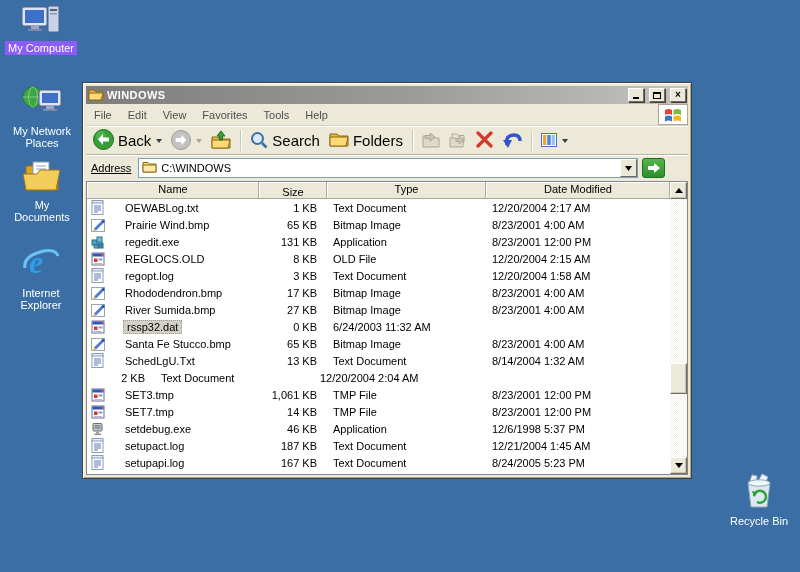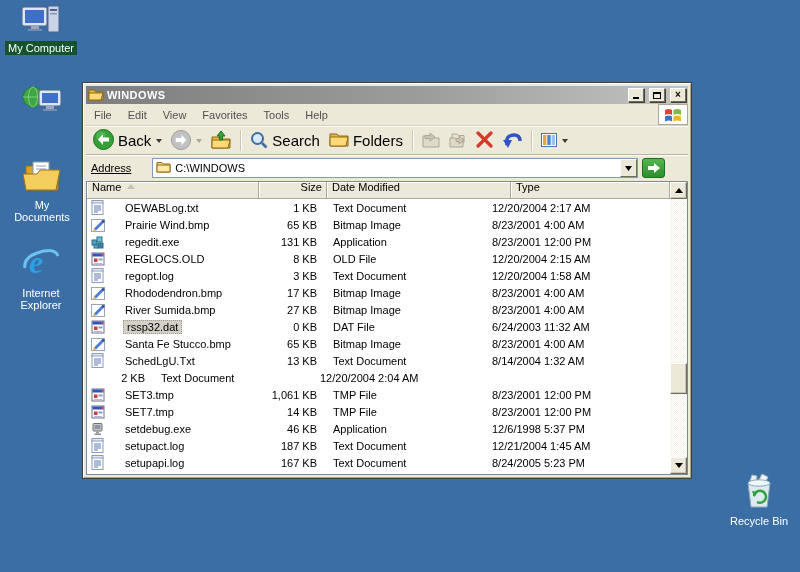--- a/index.html
+++ b/index.html
@@ -9,21 +9,21 @@
     font-size:11px;
     background:#3A6EA5;
     position:relative;
     color:#000;
   }
 
   
   .desk-icon { position:absolute; text-align:center; color:#fff; cursor:default; }
   .desk-icon .dico { display:block; margin:0 auto 2px auto; }
   .desk-icon .dlabel { display:inline-block; padding:1px 3px; line-height:12px; }
-  .desk-icon .dlabel.selected { background:#14532d; }
+  .desk-icon .dlabel.selected { background:#8b5cf6; }
 
   #icon-my-computer { left:2px;  top:3px;  width:78px; }
   #icon-my-network  { left:3px;  top:84px; width:78px; }
   #icon-my-docs     { left:3px;  top:158px;width:78px; }
   #icon-ie          { left:8px;  top:244px;width:66px; }
   #icon-recycle     { left:720px;top:472px;width:78px; }
 
   
   #window {
     position:absolute; left:82px; top:82px; width:610px; height:397px;
@@ -66,44 +66,44 @@
   .tb-btn { display:flex; align-items:center; gap:4px; padding:1px 4px; white-space:nowrap; }
   .tb-label { font-size:15px; }
   .caret { width:0; height:0; border-left:3px solid transparent; border-right:3px solid transparent; border-top:4px solid #3a3a3a; margin-left:1px; }
   .caret.disabled { border-top-color:#A8A59A; }
   .tb-sep { width:1px; align-self:stretch; margin:3px 4px; background:#C9C6B5; box-shadow:1px 0 0 #fff; }
 
   .addressbar { height:26px; flex:0 0 26px; display:flex; align-items:center; padding:2px 2px 3px 5px; border-top:1px solid #fff; }
   .addr-label { margin-right:7px;text-decoration:underline; }
   .combo {
     flex:1; height:20px; background:#fff; border:1px solid #7F9DB9;
-    display:flex; align-items:center; padding-left:3px; gap:4px;margin-left:14px;
+    display:flex; align-items:center; padding-left:3px; gap:4px;
   }
   .combo-value { flex:1; }
   .combo-drop {
     width:17px; height:18px; background:#ECE9D8; display:flex; align-items:center; justify-content:center;
     border:1px solid; border-color:#fff #6F6D60 #6F6D60 #fff;
   }
   .go-btn {
     width:23px; height:20px; margin:0 4px 0 4px; border-radius:3px;
     background:linear-gradient(180deg,#55B64E 0%,#2D8F2D 100%);
     border:1px solid #1E6E1E; display:flex; align-items:center; justify-content:center;
   }
   .go-label { margin-right:2px;margin-top:47px; }
 
   
   .listview {
     flex:1; background:#fff; border:1px solid #828790; display:flex; min-height:0;
   }
   .list-main { flex:1; display:flex; flex-direction:column; min-width:0; overflow:hidden; }
   .lheader { display:flex; height:17px; flex:0 0 17px; background:#ECE9D8; }
   .hcell {
-    padding:1px 4px 8px 5px; border-right:1px solid #ACA899; border-bottom:1px solid #ACA899;
+    padding:1px 4px 0 5px; border-right:1px solid #ACA899; border-bottom:1px solid #ACA899;
     box-shadow:inset 1px 1px 0 #FFFFFF; display:flex; align-items:center; gap:6px;
-    overflow:hidden; white-space:nowrap;
+    overflow:hidden; white-space:nowrap;flex-direction:column;
   }
   .hcell.h-name { width:172px; }
   .hcell.h-size { width:68px; justify-content:flex-end; }
   .hcell.h-type { width:159px; }
   .hcell.h-date { flex:1; }
   .sort-arrow { width:0; height:0; border-left:4px solid transparent; border-right:4px solid transparent; border-bottom:5px solid #C5C2B1; }
 
   .rows { flex:1; overflow:hidden; }
   .row { display:flex; height:17px; align-items:center; }
   .c-name { width:172px; display:flex; align-items:center; gap:18px; padding-left:3px; overflow:hidden; white-space:nowrap; }
@@ -155,20 +155,21 @@
     <svg width="42" height="36" viewBox="0 0 42 36">
       <circle cx="12" cy="13" r="10" fill="#3FA443" stroke="#2A7A2E"></circle>
       <ellipse cx="12" cy="13" rx="4.5" ry="10" fill="none" stroke="#7FD07F"></ellipse>
       <line x1="2" y1="13" x2="22" y2="13" stroke="#7FD07F"></line>
       <rect x="18" y="6" width="22" height="16" rx="2" fill="#DCE6F4" stroke="#51618A"></rect>
       <rect x="21" y="9" width="16" height="10" fill="#3E6FC9"></rect>
       <rect x="25" y="22" width="8" height="3" fill="#9AA8C4"></rect>
       <rect x="22" y="25" width="14" height="2" fill="#7C8BAC"></rect>
     </svg>
   </span>
+  <span class="dlabel">My Network Places</span>
 </div>
 
 <div class="desk-icon" id="icon-my-docs">
   <span class="dico">
     <svg width="42" height="36" viewBox="0 0 42 36">
       <path d="M5 8 h11 l3 4 h18 v20 h-32 z" fill="#D9A326" stroke="#9A7217"></path>
       <rect x="12" y="4" width="16" height="16" fill="#fff" stroke="#8899AA"></rect>
       <line x1="15" y1="8" x2="25" y2="8" stroke="#8FA3C4"></line>
       <line x1="15" y1="11" x2="25" y2="11" stroke="#8FA3C4"></line>
       <path d="M2 16 h14 l3-4 h20 l-4 20 h-30 z" fill="#F4CE5C" stroke="#9A7217"></path>
@@ -364,25 +365,25 @@
   <div class="listview">
     <div class="list-main">
       <div class="lheader">
         <span class="hcell h-name">
           <span>Name</span>
           <span class="sort-arrow"></span>
         </span>
         <span class="hcell h-size">
           <span>Size</span>
         </span>
+        <span class="hcell h-type">
+          <span>Type</span>
+        </span>
         <span class="hcell h-date">
           <span>Date Modified</span>
-        </span>
-        <span class="hcell h-type">
-          <span>Type</span>
         </span>
       </div>
       <div class="rows">
           <div class="row">
     <span class="c-name">
       <span class="c-icon">
                 <svg width="13" height="15" viewBox="0 0 13 15">
                   <rect x="1" y="2.5" width="11" height="12" fill="#fff" stroke="#8A9CC0"></rect>
                   <rect x="1" y="0.5" width="11" height="2.5" fill="#E4EAF4" stroke="#8A9CC0"></rect>
                   <line x1="3" y1="6" x2="10" y2="6" stroke="#5A79B5"></line>
@@ -505,21 +506,20 @@
                   <rect x="1.5" y="1.5" width="11" height="3" fill="#3355BB"></rect>
                   <rect x="10" y="2.2" width="1.8" height="1.6" fill="#D84A3A"></rect>
                   <rect x="3" y="6.5" width="3.5" height="3.5" fill="#C04040"></rect>
                   <rect x="7.5" y="6.5" width="4" height="2" fill="#8899CC"></rect>
                   <rect x="3" y="11" width="8" height="1" fill="#AABBDD"></rect>
                 </svg>
               </span>
       <span class="txt selected">rssp32.dat</span>
     </span>
     <span class="c-size">0 KB</span>
-    <span class="c-type">DAT File</span>
     <span class="c-date">6/24/2003 11:32 AM</span>
   </div>
           <div class="row">
     <span class="c-name">
       <span class="c-icon">
                 <svg width="14" height="14" viewBox="0 0 14 14">
                   <rect x="0.5" y="1.5" width="13" height="12" fill="#fff" stroke="#9AA5B8"></rect>
                   <path d="M3 10.5 L10 3.5 L12 5.5 L5 12.5 Z" fill="#4D7BD6"></path>
                   <path d="M3 10.5 l-1.5 3.5 3.5-1.5 z" fill="#E8B04A"></path>
                   <path d="M10 3.5 l2-2 2 2-2 2z" fill="#2C4F9E"></path>

